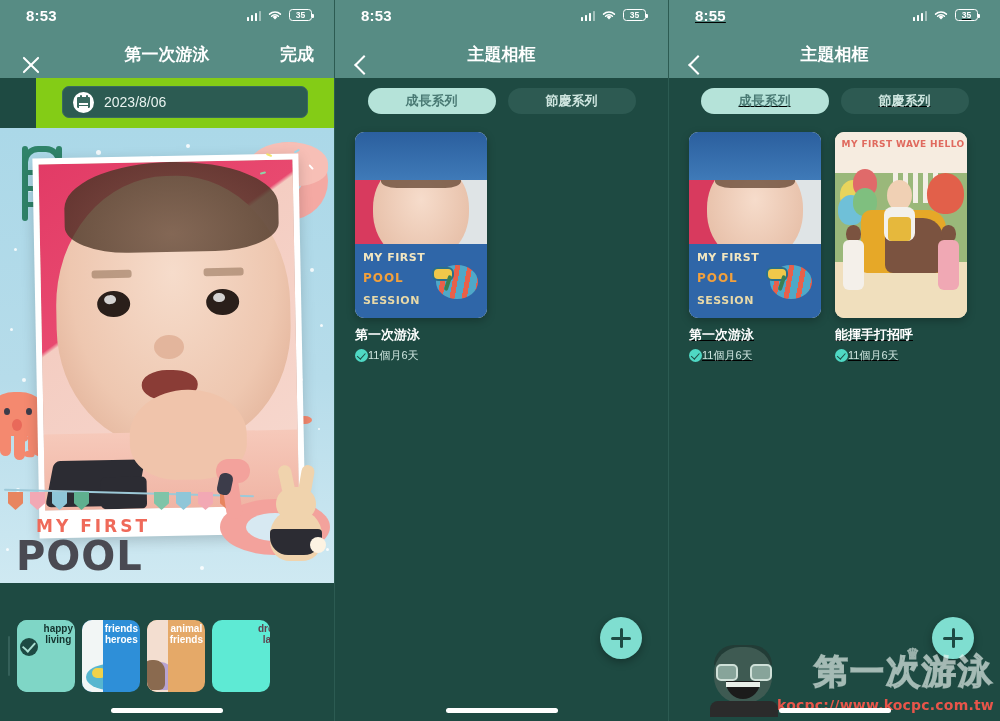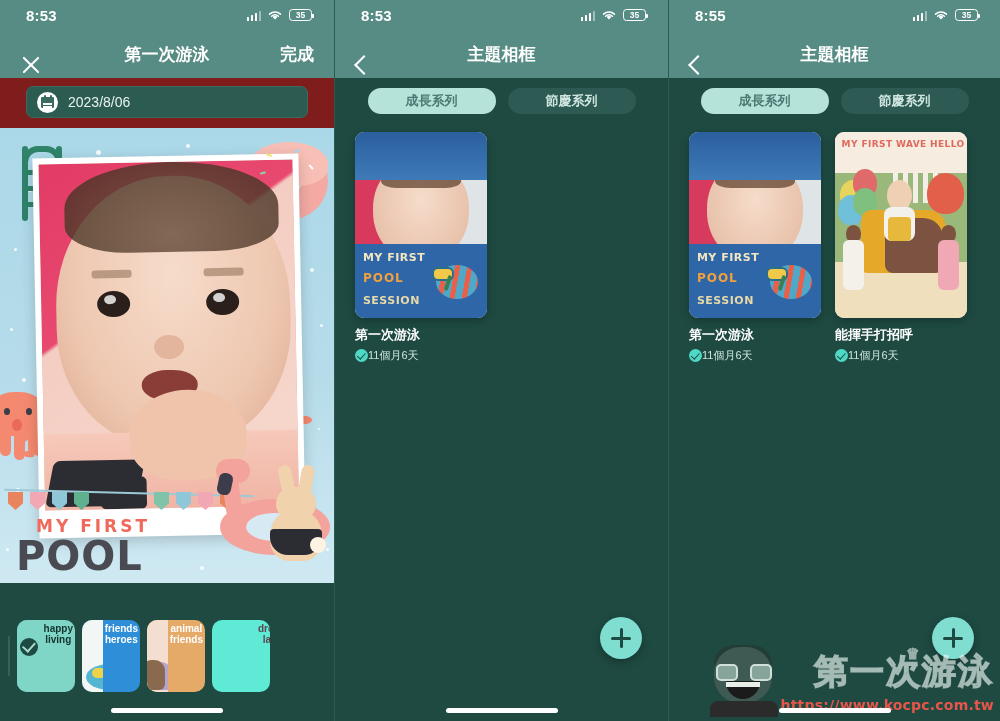--- a/index.html
+++ b/index.html
@@ -7,21 +7,21 @@
     width: 1000px; height: 721px;
     background: #1e4a42;
     font-family: "Liberation Sans", sans-serif;
     overflow: hidden;
     position: relative;
   }
   .screens { display: flex; width: 1000px; height: 643px; }
   .screen { position: relative; height: 721px; overflow: hidden; background: #1e4a42; }
   .screen-1 { width: 334px; }
   .screen-2 { width: 334px; border-left: 1px solid #2c5b52; }
-  .screen-3 { width: 332px; border-left: 1px solid #2c5b52; }
+  .screen-3 { width: 332px; border-left: 1px solid #2c5b52; text-decoration: underline; }
 
   
   .statusbar {
     height: 30px; background: #578c84;
     display: flex; align-items: center; justify-content: space-between;
     padding: 0 22px 0 26px; color: #ffffff;
   }
   .status-time { font-size: 15px; font-weight: bold; letter-spacing: .2px; }
   .status-icons { display: flex; align-items: center; gap: 6px; }
   .sig { display: flex; align-items: flex-end; gap: 1.5px; height: 11px; }
@@ -54,21 +54,21 @@
   .ico-x::before{transform:rotate(45deg)} .ico-x::after{transform:rotate(-45deg)}
   .ico-back { width: 14px; height: 22px; position: relative; }
   .ico-back::before{
     content:""; position:absolute; left:2px; top:4px; width:12px; height:12px;
     border-left:2.2px solid #fff; border-bottom:2.2px solid #fff;
     transform:rotate(45deg);
   }
   .nav-done { font-size: 17px; font-weight: bold; }
 
   
-  .datewrap { padding: 8px 26px 10px 26px; background: #7f1d1d; }
+  .datewrap { padding: 8px 26px 10px 26px; background: #84cc16; margin-left: 36px; }
   .datefield {
     background: #2c5b52; border-radius: 7px; height: 32px;
     display: flex; align-items: center; gap: 10px; padding: 0 10px;
     border: 1px solid #3a6a60;
   }
   .cal {
     width: 21px; height: 21px; border-radius: 50%; background: #ffffff;
     position: relative; flex: none;
   }
   .cal::before{
@@ -637,18 +637,18 @@
         <div class="wmf-hair"></div>
         <div class="wmf-head"></div>
         <div class="wmf-gl" style="left:8px"></div>
         <div class="wmf-gl" style="right:8px"></div>
         <div class="wmf-mouth"></div>
         <div class="wmf-teeth"></div>
         <div class="wmf-body"></div>
       </div>
       <div class="wm-crown">♕</div>
       <div class="wm-text">第一次游泳</div>
-      <div class="wm-url">https://www.kocpc.com.tw</div>
+      <div class="wm-url">kocpc://www.kocpc.com.tw</div>
     </div>
 
     <div class="home-ind"></div>
   </div>
 </div>
 
 </body></html>

